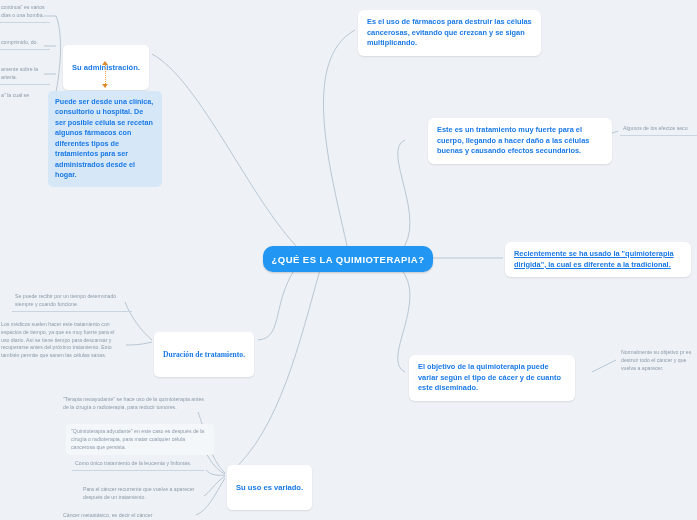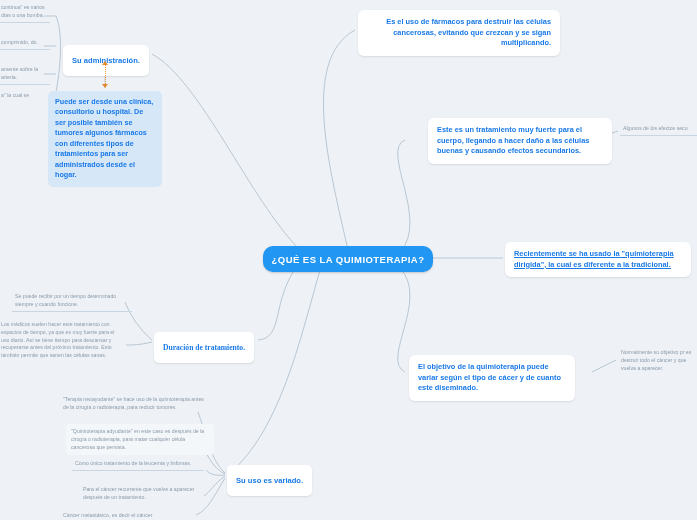--- a/index.html
+++ b/index.html
@@ -51,21 +51,21 @@
     padding:6px 7px;
   }
 
   
   .pill{
     background:#ffffff;
     border-radius:5px;
     color:#1a7ae8;
     font-size:7.6px;
     font-weight:bold;
-    padding:11px 9px;
+    padding:18px 9px;
     display:flex;align-items:center;
     box-shadow:0 1px 2px rgba(0,0,0,.10);
     white-space:nowrap;
   }
 
   
   .leaf{
     color:#8c9aa8;
     font-size:5.2px;
     line-height:1.5;
@@ -133,36 +133,36 @@
       <path d="M56,16 C62,30 62,60 56,92"></path>
       <path d="M56,16 L44,16"></path>
       <path d="M56,46 L44,46"></path>
       <path d="M56,74 L44,74"></path>
       <path d="M58,92 C62,92 62,95 64,96"></path>
     </g>
   </svg>
 
   <div class="node central" style="left:263px;top:246px;width:170px;height:26px;">¿QUÉ ES LA QUIMIOTERAPIA?</div>
 
-  <div class="node card" style="left:358px;top:10px;width:202px;text-align:right;">Es el uso de fármacos para destruir las células cancerosas, evitando que crezcan y se sigan multiplicando.</div>
+  <div class="node card" style="left:358px;top:10px;width:183px;">Es el uso de fármacos para destruir las células cancerosas, evitando que crezcan y se sigan multiplicando.</div>
 
   <div class="node card" style="left:408px;top:118px;width:184px;margin-left:20px;">Este es un tratamiento muy fuerte para el cuerpo, llegando a hacer daño a las células buenas y causando efectos secundarios.</div>
   <div class="node leaf underline" style="left:620px;top:123px;width:77px;">Algunos de los efectos secu</div>
 
   <div class="node card" style="left:505px;top:242px;width:186px;text-decoration:underline;">Recientemente se ha usado la "quimioterapia dirigida", la cual es diferente a la tradicional.</div>
 
   <div class="node card" style="left:409px;top:355px;width:166px;">El objetivo de la quimioterapia puede variar según el tipo de cácer y de cuanto este diseminado.</div>
   <div class="node leaf" style="left:618px;top:347px;width:79px;">Normalmente su objetivo pr es destruir todo el cáncer y que vuelva a aparecer.</div>
 
   <div class="node pill" style="left:63px;top:45px;">Su administración.</div>
   <div class="dotted" style="left:105px;top:62px;"></div>
   <div class="arrowup" style="left:102px;top:61px;"></div>
   <div class="arrowdn" style="left:102px;top:84px;"></div>
 
-  <div class="node blueblock" style="left:48px;top:91px;width:114px;">Puede ser desde una clínica, consultorio u hospital. De ser posible también se tumores algunos fármacos con diferentes tipos de tratamientos para ser administrados desde el hogar.</div>
+  <div class="node blueblock" style="left:48px;top:91px;width:114px;">Puede ser desde una clínica, consultorio u hospital. De ser posible célula se recetan algunos fármacos con diferentes tipos de tratamientos para ser administrados desde el hogar.</div>
 
   <div class="node leaf underline" style="left:-2px;top:2px;width:52px;">continua" es varios días o una bomba.</div>
   <div class="node leaf underline" style="left:-2px;top:37px;width:52px;">comprimido, do.</div>
   <div class="node leaf underline" style="left:-2px;top:64px;width:52px;">amente sobre la arteria.</div>
   <div class="node leaf" style="left:-2px;top:90px;width:52px;">a" la cual se</div>
 
   <div class="node pill" style="left:154px;top:332px;font-family:Liberation Serif, serif;">Duración de tratamiento.</div>
   <div class="node leaf underline" style="left:12px;top:291px;width:120px;">Se puede recibir por un tiempo determinado siempre y cuando funcione.</div>
   <div class="node leaf" style="left:-2px;top:319px;width:126px;">Los médicos suelen hacer este tratamiento con espacios de tiempo, ya que es muy fuerte para el uso diario. Así se tiene tiempo para descansar y recuperarse antes del próximo tratamiento. Esto también permite que sanen las células sanas.</div>
 

